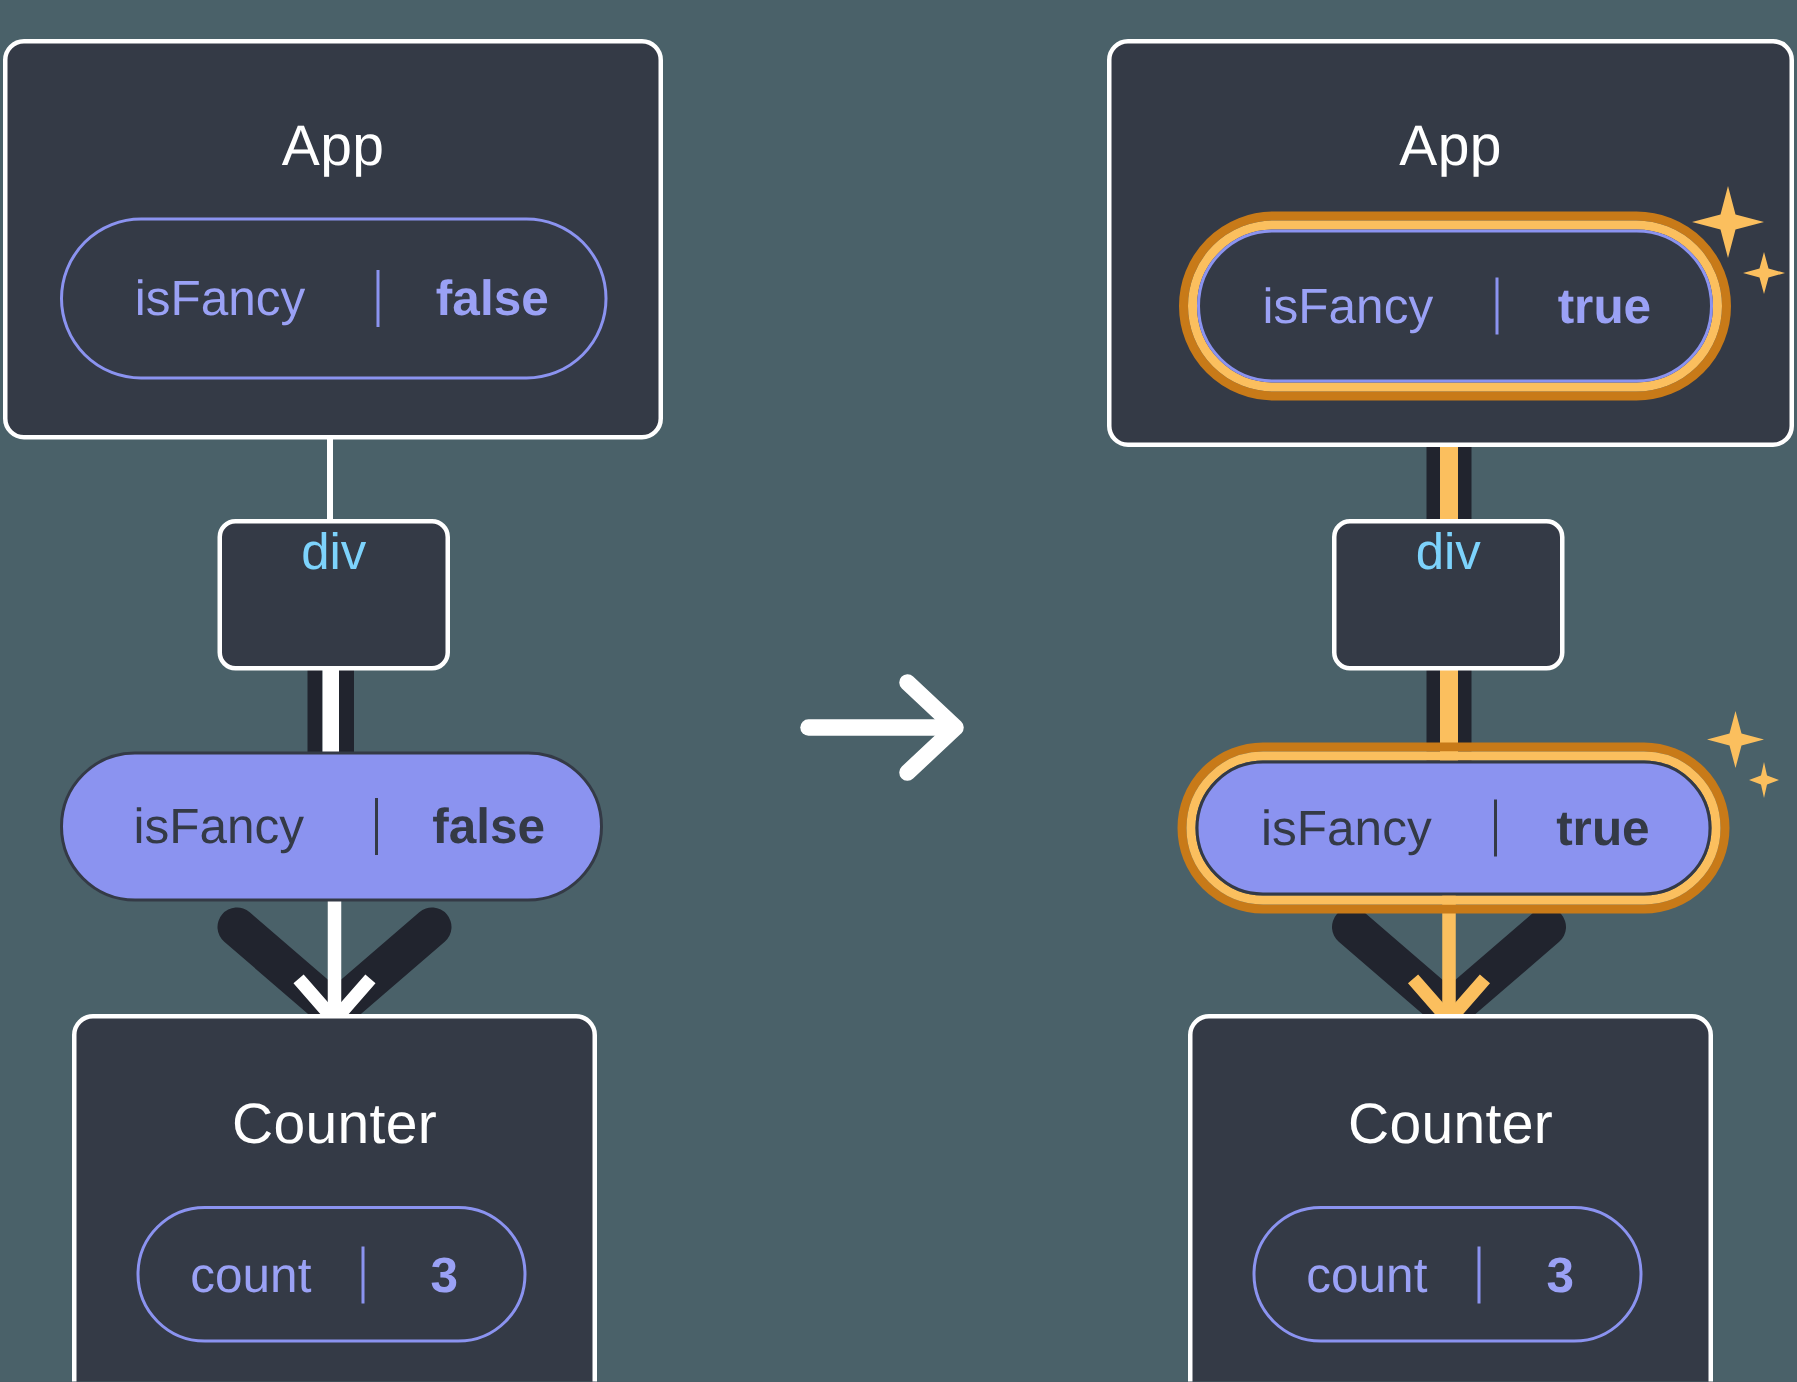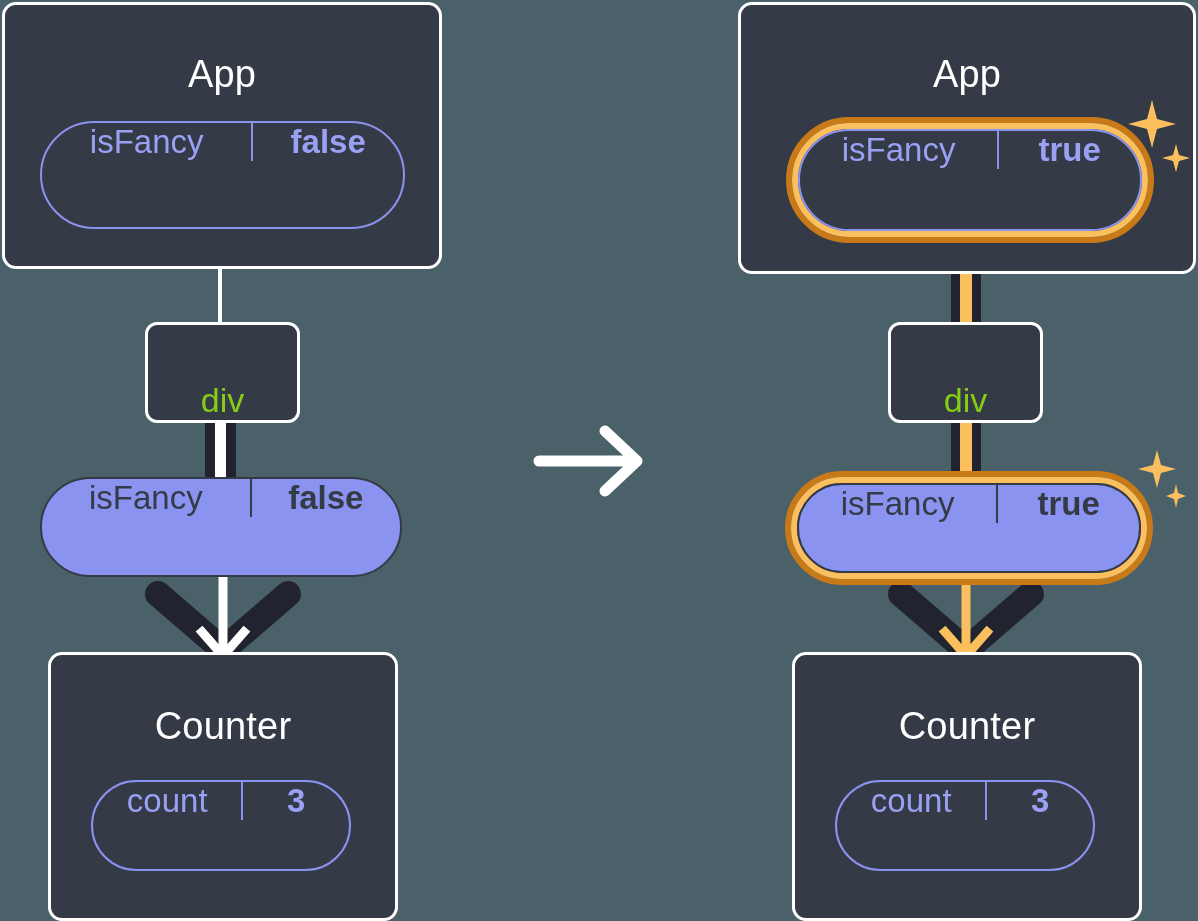--- a/index.html
+++ b/index.html
@@ -12,20 +12,21 @@
     height: 921px;
     position: relative;
     overflow: hidden;
     font-family: "Liberation Sans", sans-serif;
     background: #4A6169;
   }
 
   .stage {
     position: absolute;
     inset: 0;
+    margin-top: 24px;
   }
 
   
   .node {
     position: absolute;
     background: #343A46;
     border: 3px solid #FFFFFF;
     border-radius: 14px;
     box-sizing: border-box;
     z-index: 5;
@@ -35,32 +36,32 @@
     left: 0; right: 0;
     text-align: center;
     color: #FFFFFF;
     font-size: 38px;
     font-weight: 400;
     letter-spacing: .2px;
   }
   .div-node {
     border-radius: 12px;
     display: flex;
-    align-items: flex-end;
+    align-items: flex-start;
     justify-content: center;
-    color: #84cc16;
+    color: #7dd3fc;
     font-size: 34px;
     z-index: 7;
   }
 
   
   .pill {
     position: absolute;
     display: flex;
-    align-items: flex-start;
+    align-items: center;
     box-sizing: border-box;
     border-radius: 999px;
     z-index: 8;
   }
   .pill .cell {
     display: flex;
     align-items: center;
     justify-content: center;
     font-size: 33px;
     box-sizing: border-box;

